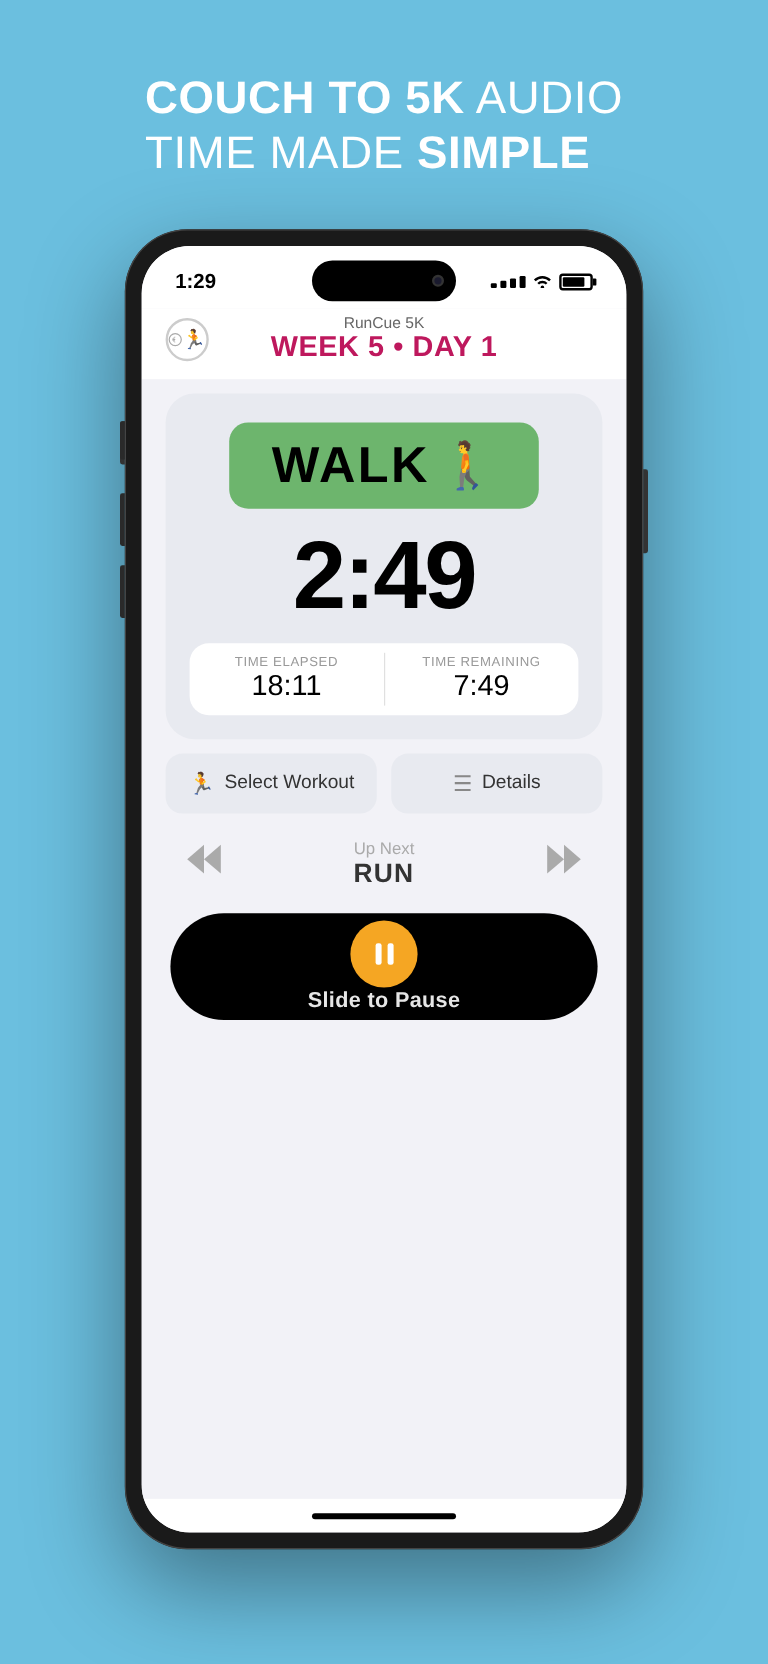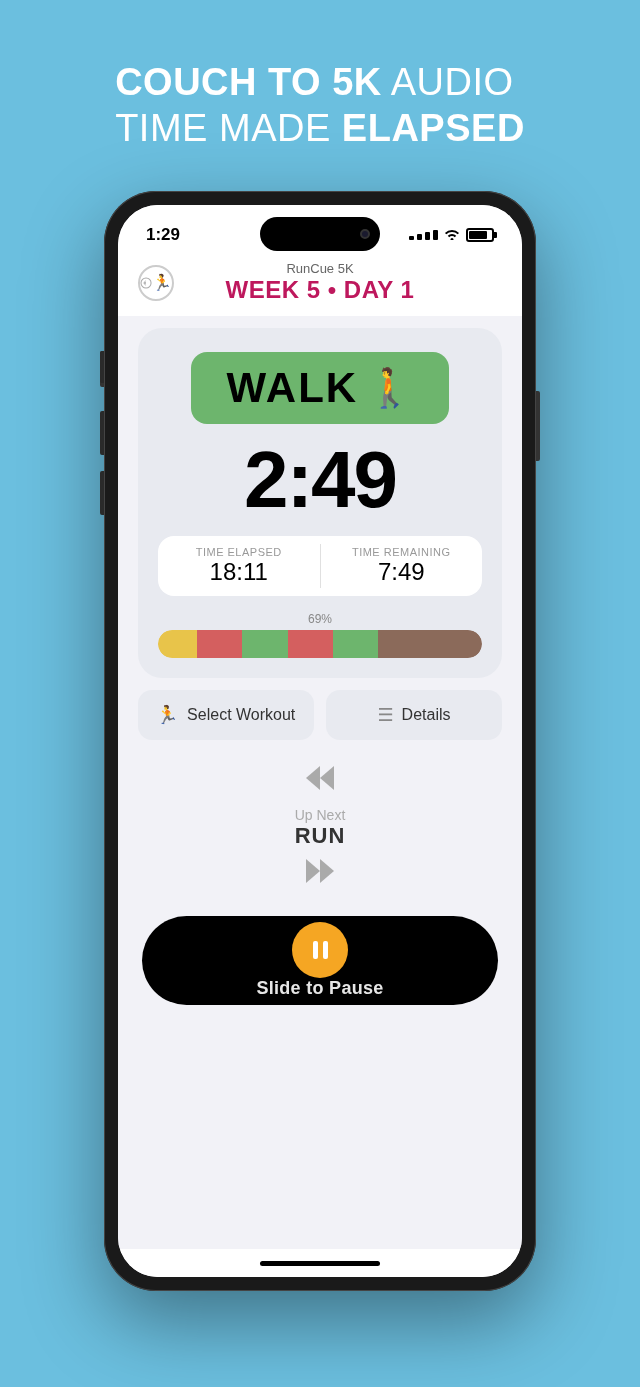--- a/index.html
+++ b/index.html
@@ -358,21 +358,20 @@
       font-size: 18px;
       color: #888;
     }
 
     
     .controls-section {
       display: flex;
       align-items: center;
       justify-content: space-between;
       padding: 4px 8px;
-      flex-direction: column;
     }
 
     .control-btn {
       background: none;
       border: none;
       cursor: pointer;
       color: #999;
       font-size: 28px;
       padding: 8px;
     }
@@ -483,21 +482,21 @@
 </head>
 <body>
 
 <div class="top-text">
   <div class="line1">
     <strong>COUCH TO 5K</strong>
     <span>AUDIO</span>
   </div>
   <div class="line2">
     <span>TIME MADE</span>
-    <strong>ELAPSED</strong>
+    <strong>SIMPLE</strong>
   </div>
 </div>
 
 <div class="phone-frame">
 
   <div class="side-btn-left silent"></div>
   <div class="side-btn-left vol-up"></div>
   <div class="side-btn-left vol-down"></div>
 
   <div class="phone-inner">
@@ -559,31 +558,20 @@
             <div class="time-stat-label">TIME ELAPSED</div>
             <div class="time-stat-value">18:11</div>
           </div>
           <div class="time-divider"></div>
           <div class="time-stat">
             <div class="time-stat-label">TIME REMAINING</div>
             <div class="time-stat-value">7:49</div>
           </div>
         </div>
 
-        <div class="progress-section">
-          <span class="progress-percent">69%</span>
-          <div class="progress-bar">
-            <div class="progress-segment" style="width:12%;background:#e8c44a;border-radius:14px 0 0 14px;"></div>
-            <div class="progress-segment" style="width:14%;background:#d45f5f;"></div>
-            <div class="progress-segment" style="width:14%;background:#6db56d;"></div>
-            <div class="progress-segment" style="width:14%;background:#d45f5f;"></div>
-            <div class="progress-segment" style="width:14%;background:#6db56d;"></div>
-            <div class="progress-segment" style="width:32%;background:#8b6a5a;border-radius:0 14px 14px 0;"></div>
-          </div>
-        </div>
 
       </div>
 
       <div class="action-row">
         <button class="action-btn">
           <span class="action-btn-icon">🏃</span>
           <span>Select Workout</span>
         </button>
         <button class="action-btn">
           <span class="action-btn-icon">☰</span>

